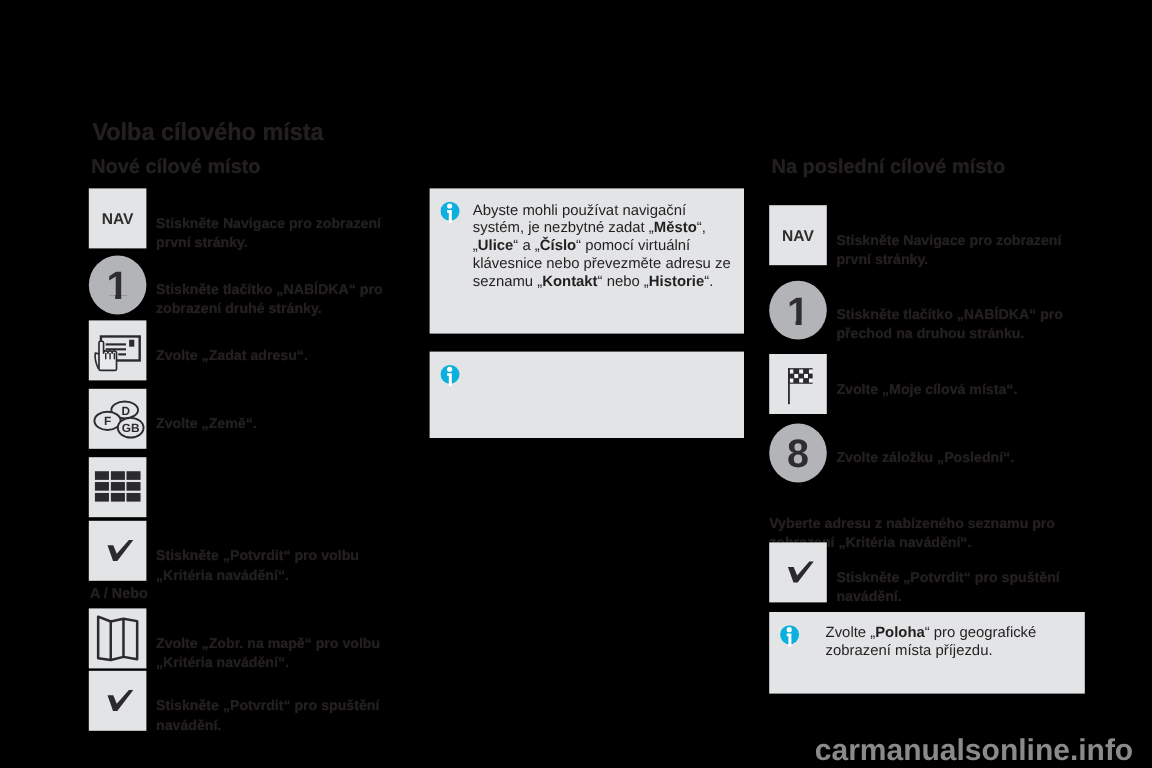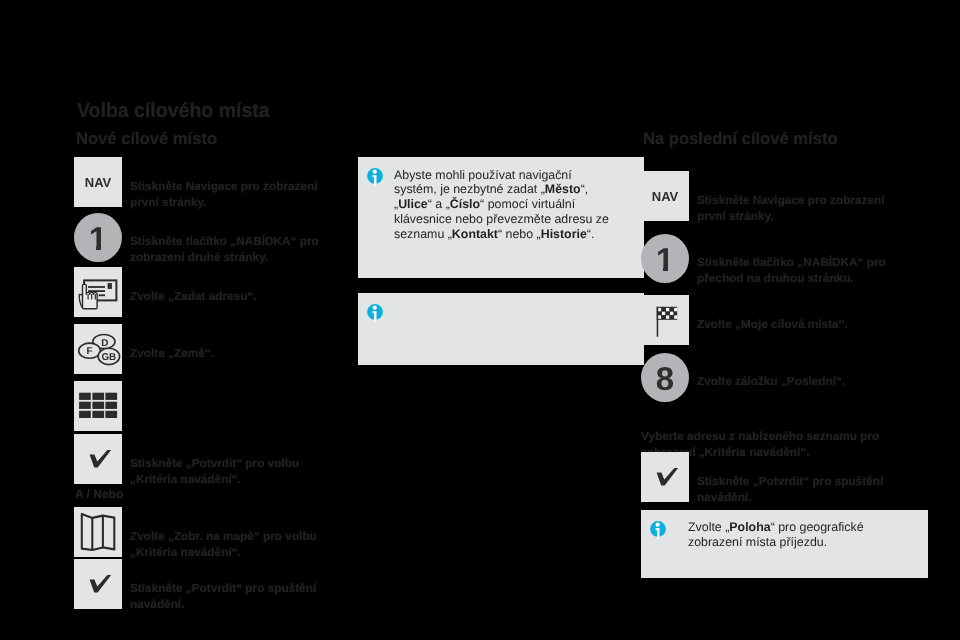--- a/index.html
+++ b/index.html
@@ -27,21 +27,21 @@
   .circ.one::before,.circ.one::after{content:"";position:absolute;top:33.2px;height:4.2px;
              width:8px;background:#b2b4b7;z-index:3;}
   .circ.one::before{left:13px;width:9.2px;}
   .circ.one::after{left:27px;}
   .navlbl{position:absolute;left:0;right:0;top:50%;transform:translateY(-50%);
           text-align:center;font-size:13px;font-weight:bold;color:#2e2e2e;line-height:1;}
   .txt{position:absolute;color:#231f20;font-size:11.8px;font-weight:bold;line-height:16px;
        text-shadow:0 0 0.75px #231f20;margin-top:22px;}
 
   
-  .info{position:absolute;background:#e2e4e6;padding-left:24px;}
+  .info{position:absolute;background:#e2e4e6;}
   .info .ibody{position:absolute;color:#231f20;font-size:12.4px;line-height:14.8px;}
   .info b{font-weight:bold;}
   .iicon{position:absolute;width:18px;height:20px;}
 
   .wm{position:absolute;color:#8a8a8a;font-size:25px;font-weight:bold;line-height:25px;}
 </style>
 </head>
 <body>
 
 <svg width="0" height="0" style="position:absolute" aria-hidden="true">
@@ -230,13 +230,14 @@
 
   <div class="info" style="left:641px;top:510px;width:263px;height:68px">
     <svg class="iicon" style="left:9px;top:11px" viewBox="0 0 18 20">
       <circle cx="8.0" cy="8.0" r="7.9" fill="#0cb0de"></circle>
       <path d="M5.6 7.0 h3.9 v10.8 h-2.5 v-8.6 h-1.4 z" fill="#fff"></path>
       <circle cx="7.7" cy="3.7" r="2.15" fill="#fff"></circle>
     </svg>
     <div class="ibody" style="left:47px;top:10px;width:215px"><span>Zvolte „</span><b>Poloha</b><span>“ pro geografické zobrazení místa příjezdu.</span></div>
   </div>
 
+  <div class="wm" style="left:679px;top:612.5px">carmanualsonline.info</div>
 </div>
 
 </body></html>

